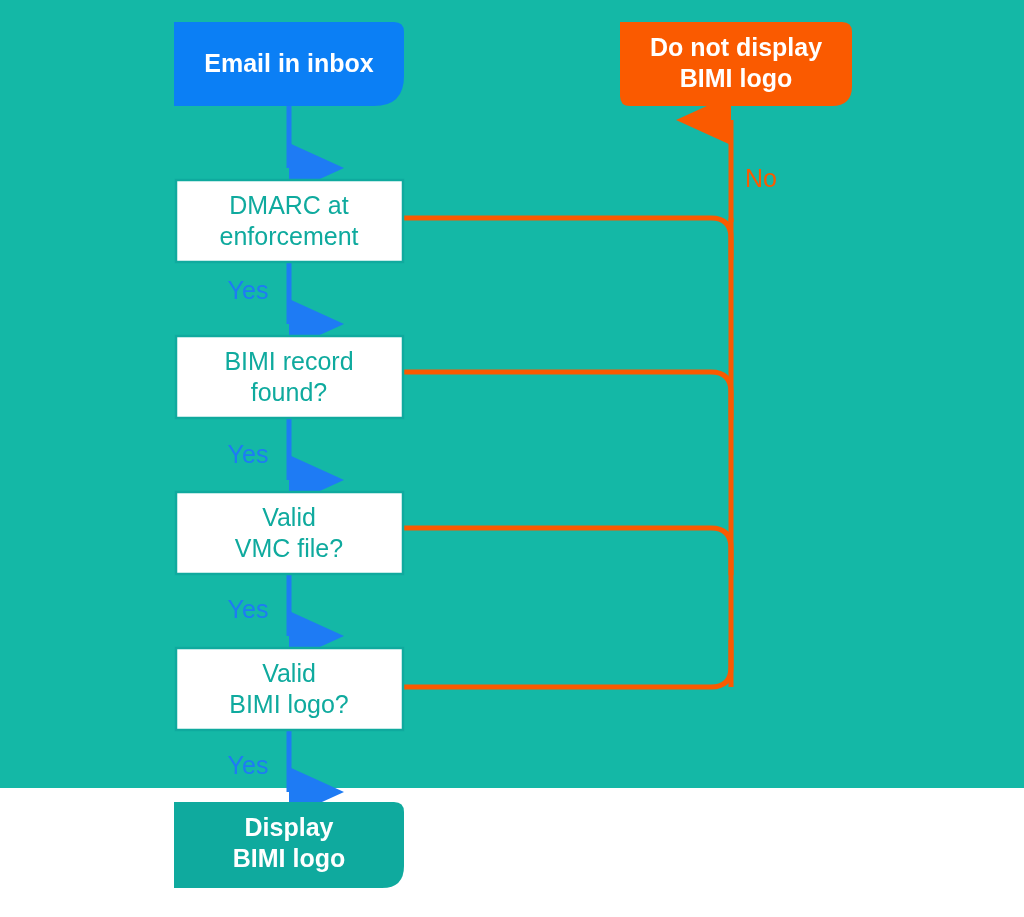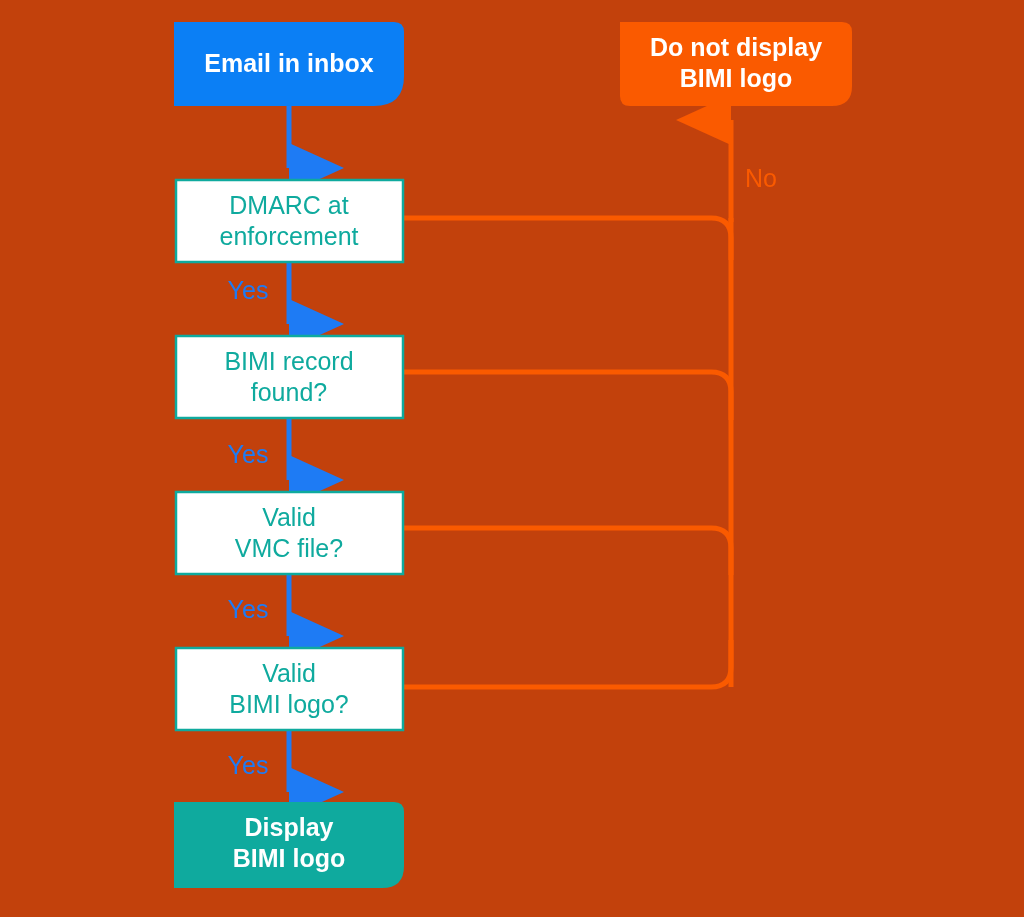--- a/index.html
+++ b/index.html
@@ -10,22 +10,22 @@
   }
   body {
     width: 1024px;
     height: 917px;
     font-family: "Liberation Sans", sans-serif;
     overflow: hidden;
   }
   #flow-root {
     position: relative;
     width: 1024px;
-    height: 917px;
-    background: #c2410c;
+    height: 788px;
+    background: #14b8a6;
   }
   svg#flow-canvas {
     display: block;
     width: 1024px;
     height: 917px;
   }
   .node-text {
     font-family: "Liberation Sans", sans-serif;
     font-weight: bold;
     font-size: 25px;

